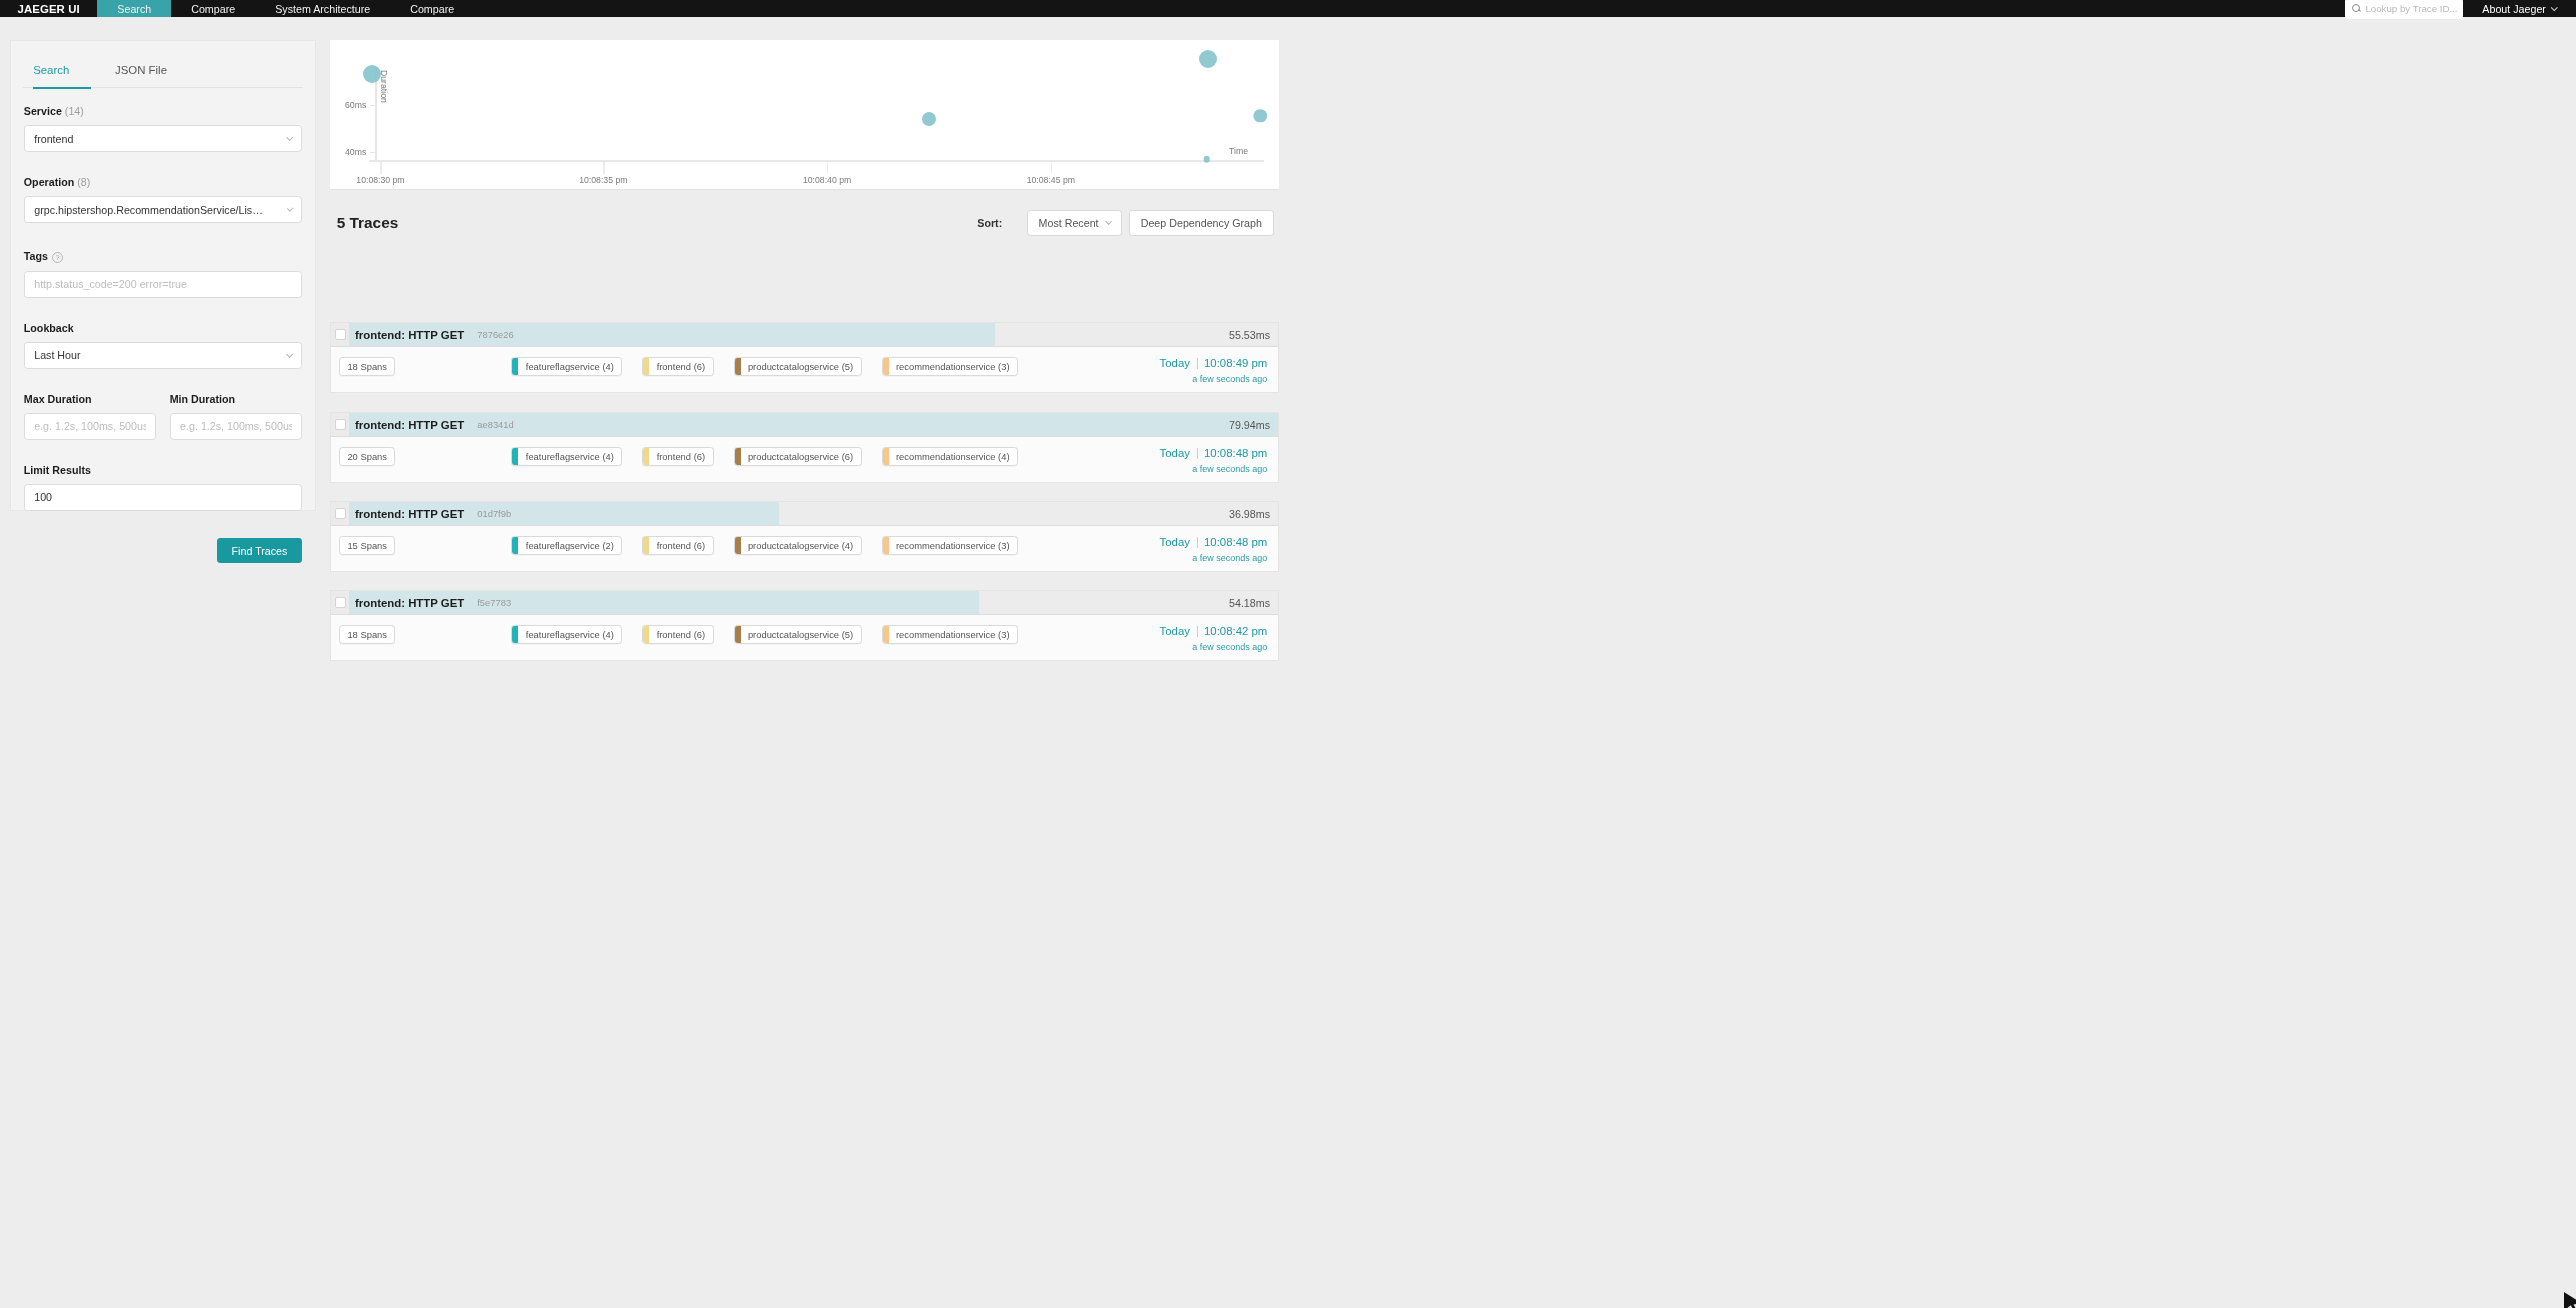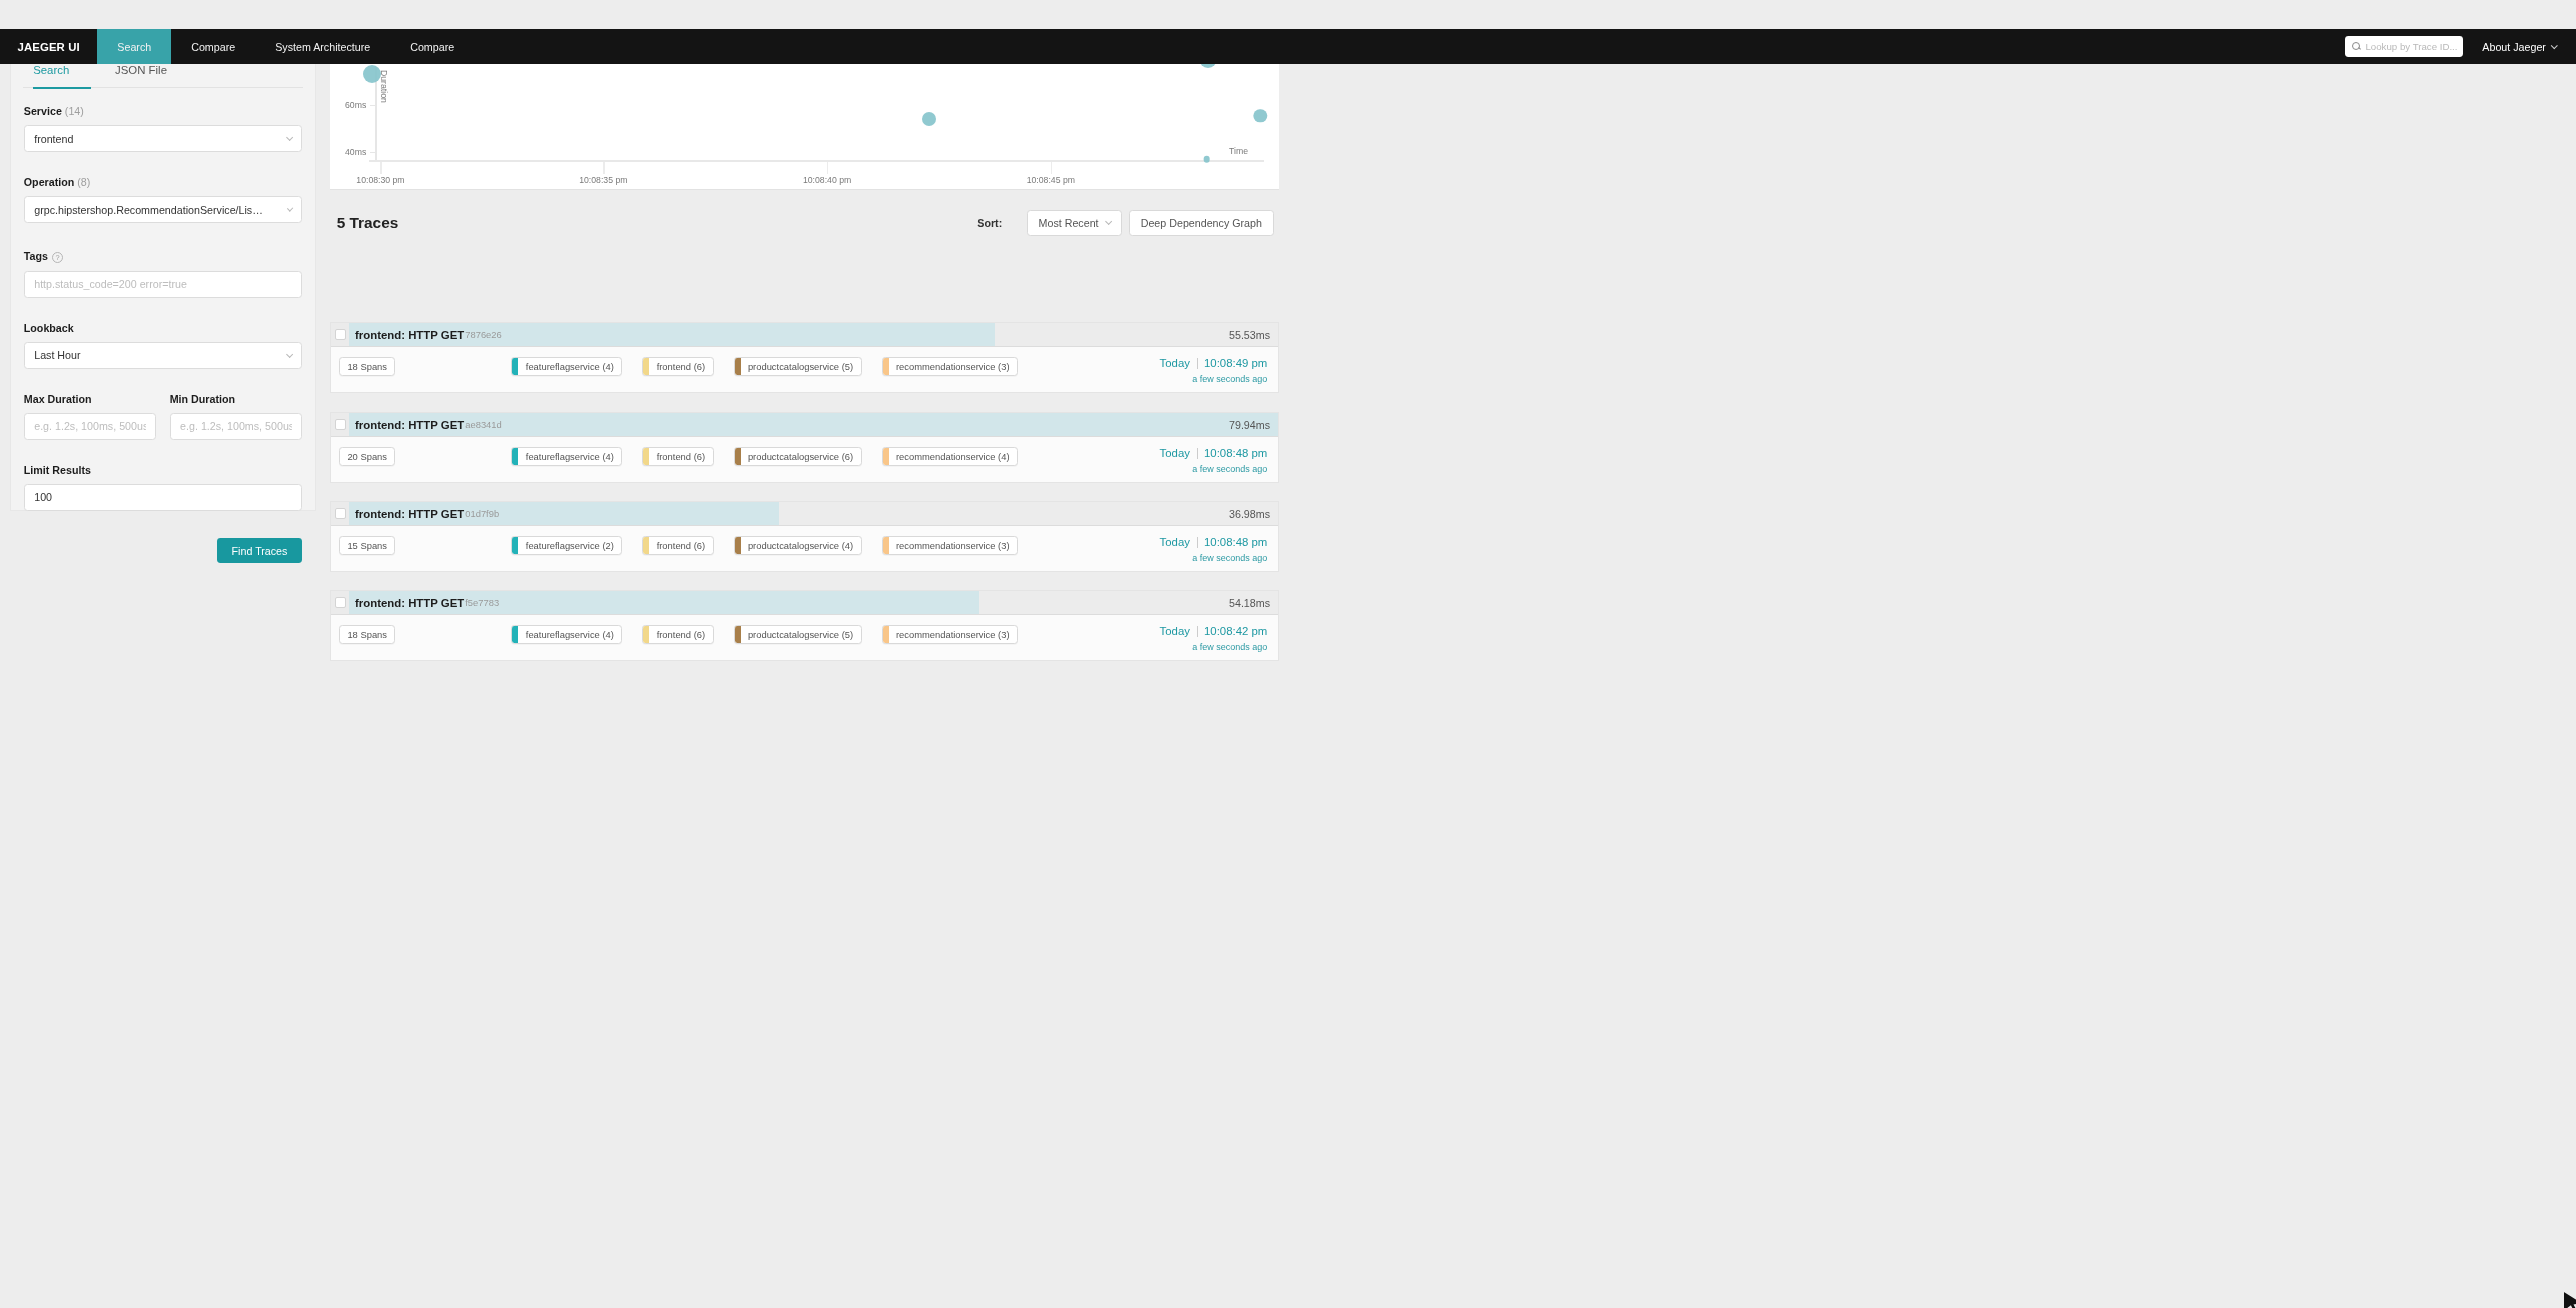--- a/index.html
+++ b/index.html
@@ -1,21 +1,21 @@
 <!DOCTYPE html>
 <html style="font-size:10.7px"><head>
 <meta charset="utf-8">
 <style>
   * { margin:0; padding:0; box-sizing:border-box; }
   html,body { width:1288px; height:654px; overflow:hidden;
     font-family:"Liberation Sans","DejaVu Sans",sans-serif; background:#ededed; }
 
   
-  .nav { position:absolute; left:0; top:0; width:100%; height:35px; background:#141414;
-         display:flex; align-items:stretch; color:#fff; z-index:5;margin-top:29px; }
+  .nav { position:absolute; left:0; top:0; width:100%; height:17px; background:#141414;
+         display:flex; align-items:stretch; color:#fff; z-index:5; }
   .nav-brand { display:flex; align-items:center; padding:0 17.5px; font-weight:bold; font-size:11.4px; letter-spacing:0.1px; }
   .nav-item { display:flex; align-items:center; padding:0 20px; font-size:10.7px; color:#f2f2f2; cursor:pointer; }
   .nav-item.active { background:#38a3a9; }
   .nav-right { margin-left:auto; display:flex; align-items:center; gap:19px; padding-right:20px; }
   .trace-lookup { width:118px; height:21.5px; background:#fff; border-radius:3.4px; display:flex; align-items:center; padding:0 6.7px; gap:4.7px; }
   .trace-lookup input { border:none; outline:none; width:100%; font-size:9.7px; color:#333;
                         font-family:inherit; background:transparent; }
   .trace-lookup input::placeholder { color:#b9b9b9; }
   .mag { position:relative; width:8.7px; height:8.7px; flex:0 0 auto; }
   .mag::before { content:""; position:absolute; left:0; top:0; width:6px; height:6px; border:1.1px solid #8a8a8a; border-radius:50%; }
@@ -82,21 +82,21 @@
   .banner span { font-size:13.4px; font-weight:bold; color:#222; }
 
   
   .trace { position:absolute; left:0; width:949px; height:71px; background:#fbfbfb;
            border:0.7px solid #e4e4e4; cursor:pointer; }
   .t-head { position:relative; height:23.5px; background:#ececec; border-bottom:0.7px solid #dcdcdc; overflow:hidden; }
   .t-gutter { position:absolute; left:0; top:0; bottom:0; width:17.5px; background:#ebebeb; }
   .t-fill { position:absolute; left:17.5px; top:0; bottom:0; background:#d2e6ea; }
   .t-cb { position:absolute; left:4px; top:6px; width:10.7px; height:10.7px; background:#fff;
           border:0.7px solid #d4d4d4; border-radius:2px; z-index:3; }
-  .t-title { position:absolute; left:24px; top:0; height:23.5px; display:flex; align-items:center; gap:1px; z-index:2; }
+  .t-title { position:absolute; left:24px; top:0; height:23.5px; display:flex; align-items:center; gap:13px; z-index:2; }
   .t-name { font-size:11.4px; font-weight:bold; color:#1c1c1c; }
   .t-id { font-size:9.4px; color:#9a9a9a; }
   .t-dur { position:absolute; right:8px; top:0; height:23.5px; display:flex; align-items:center;
            font-size:10.7px; color:#555; z-index:2; }
   .t-body { position:relative; display:flex; align-items:flex-start; padding:10.7px 8px 0 8px; }
   .chip { display:inline-flex; align-items:stretch; border:0.7px solid #d9d9d9; border-radius:3.4px;
           background:#fff; height:19px; font-size:9.4px; color:#555; overflow:hidden; box-shadow:0 0.7px 0.7px rgba(0,0,0,.03); }
   .chip .strip { width:6px; }
   .chip .label { display:flex; align-items:center; padding:0 7.4px; white-space:nowrap; }
   .svc-chips { display:flex; gap:20px; margin-left:116px; }

